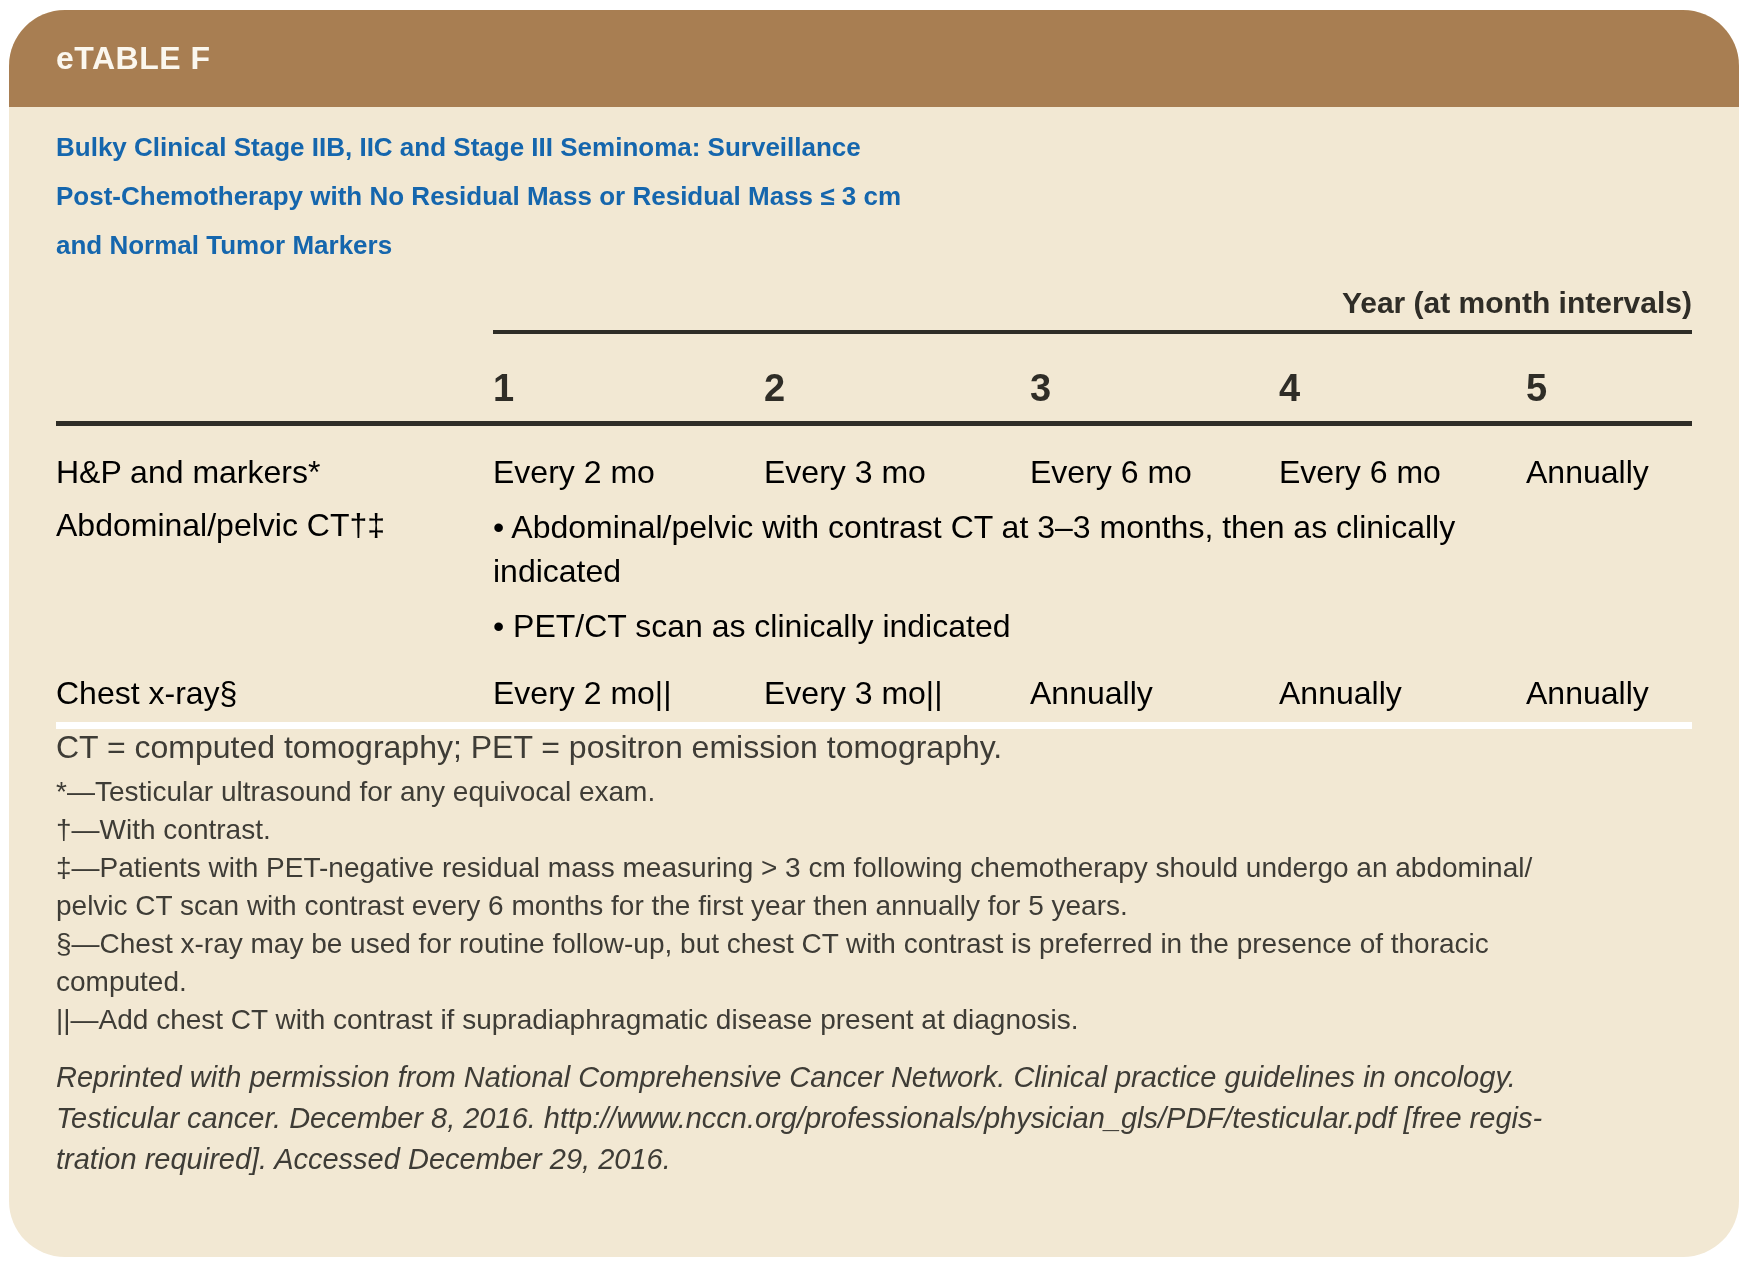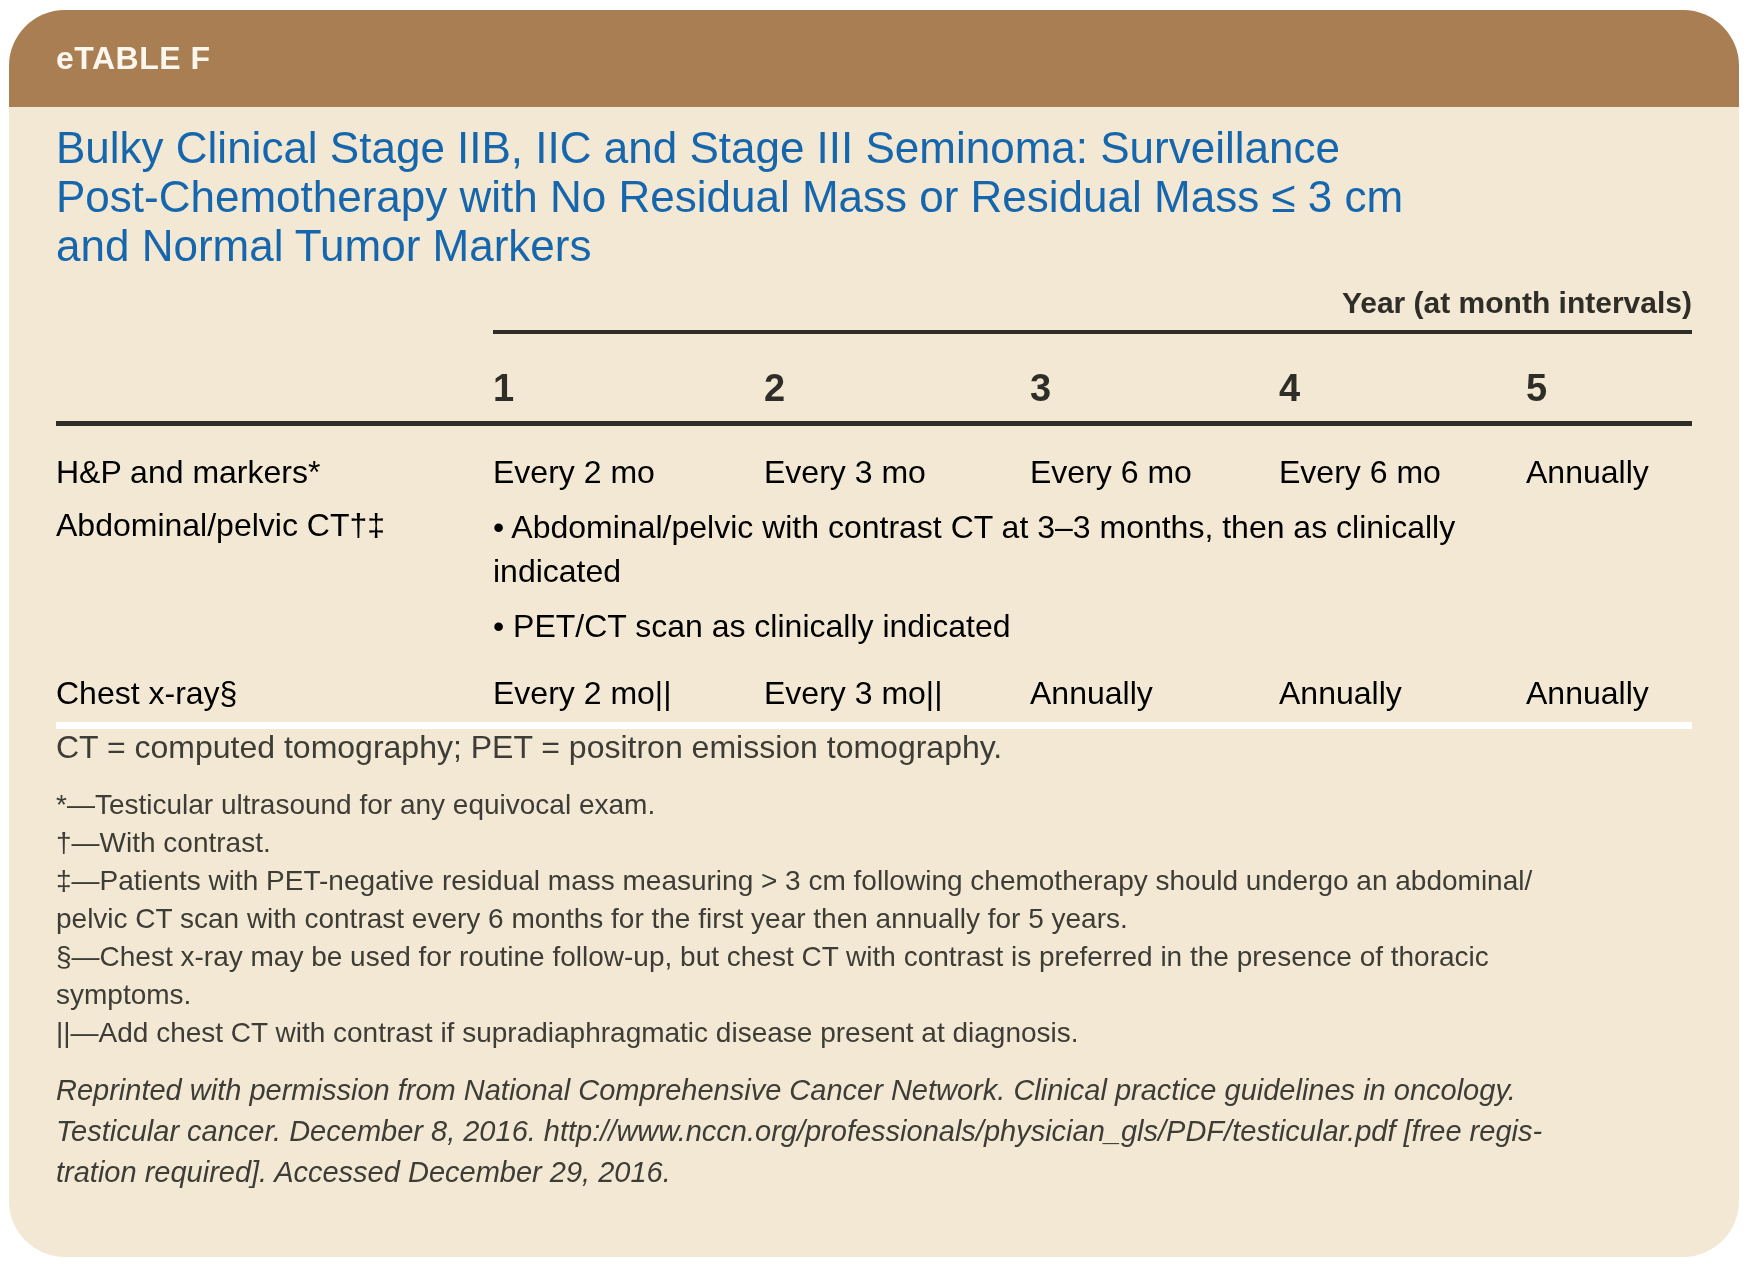--- a/index.html
+++ b/index.html
@@ -24,21 +24,21 @@
     padding-left:47px;
   }
   .header-label {
     color:#fbf7ee;
     font-size:32px;
     font-weight:bold;
     letter-spacing:0.5px;
   }
   .card-body { padding:16px 47px 0 47px; }
 
-  .title { color:#1566ad; font-weight:normal; font-size:44px; }
+  .title { color:#1566ad; font-weight:bold; font-size:26px; }
   .title-line { line-height:49px; white-space:nowrap; }
 
   
   .tbl { color:#3e3c36; }
   .year-label {
     margin-left:437px;
     margin-top:16px;
     font-size:30px; font-weight:bold;
     color:#2f2d27;
     padding-bottom:10px;
@@ -66,21 +66,21 @@
   .row-3 { margin-top:25px; }
   .cell { white-space:nowrap; }
   .bullets { grid-column:2 / -1; }
   .bullet-line { line-height:44px; white-space:nowrap; }
   .bullet-group + .bullet-group { margin-top:11px; }
 
   .white-rule { height:7px; background:#ffffff; margin-top:9px; }
 
   .abbrev { font-size:32px; line-height:36px; color:#3e3c36; }
 
-  .footnotes { margin-top:21px; }
+  .footnotes { margin-top:8px; }
   .footnote-line { font-size:28px; line-height:38px; color:#3e3c36; white-space:nowrap; }
 
   .citation { margin-top:18px; font-style:italic; }
   .citation-line { font-size:29px; line-height:41px; color:#3e3c36; white-space:nowrap; }
 </style>
 </head>
 <body>
 
 <div class="page">
   <div class="card">
@@ -147,21 +147,21 @@
       </div>
 
       <div class="abbrev">CT = computed tomography; PET = positron emission tomography.</div>
 
       <div class="footnotes">
         <div class="footnote-line">*—Testicular ultrasound for any equivocal exam.</div>
         <div class="footnote-line">†—With contrast.</div>
         <div class="footnote-line">‡—Patients with PET-negative residual mass measuring &gt; 3 cm following chemotherapy should undergo an abdominal/</div>
         <div class="footnote-line">pelvic CT scan with contrast every 6 months for the first year then annually for 5 years.</div>
         <div class="footnote-line">§—Chest x-ray may be used for routine follow-up, but chest CT with contrast is preferred in the presence of thoracic</div>
-        <div class="footnote-line">symptoms.</div>
+        <div class="footnote-line">computed.</div>
         <div class="footnote-line">||—Add chest CT with contrast if supradiaphragmatic disease present at diagnosis.</div>
       </div>
 
       <div class="citation">
         <div class="citation-line">Reprinted with permission from National Comprehensive Cancer Network. Clinical practice guidelines in oncology.</div>
         <div class="citation-line">Testicular cancer. December 8, 2016. http://www.nccn.org/professionals/physician_gls/PDF/testicular.pdf [free regis-</div>
         <div class="citation-line">tration required]. Accessed December 29, 2016.</div>
       </div>
 
     </div>

